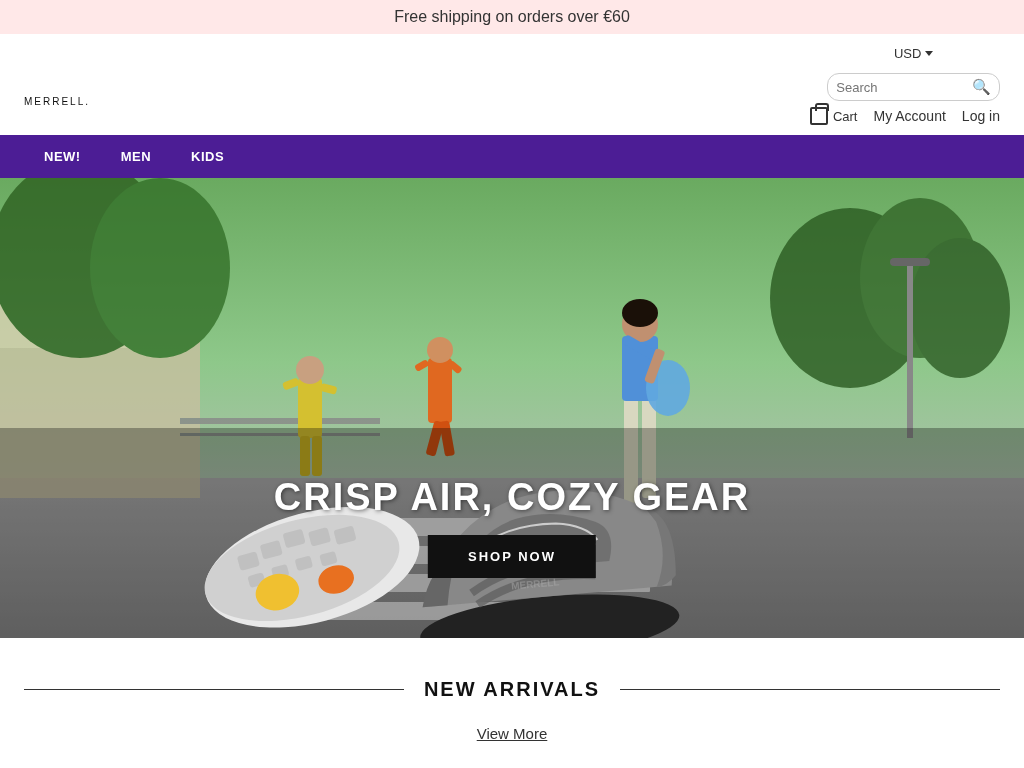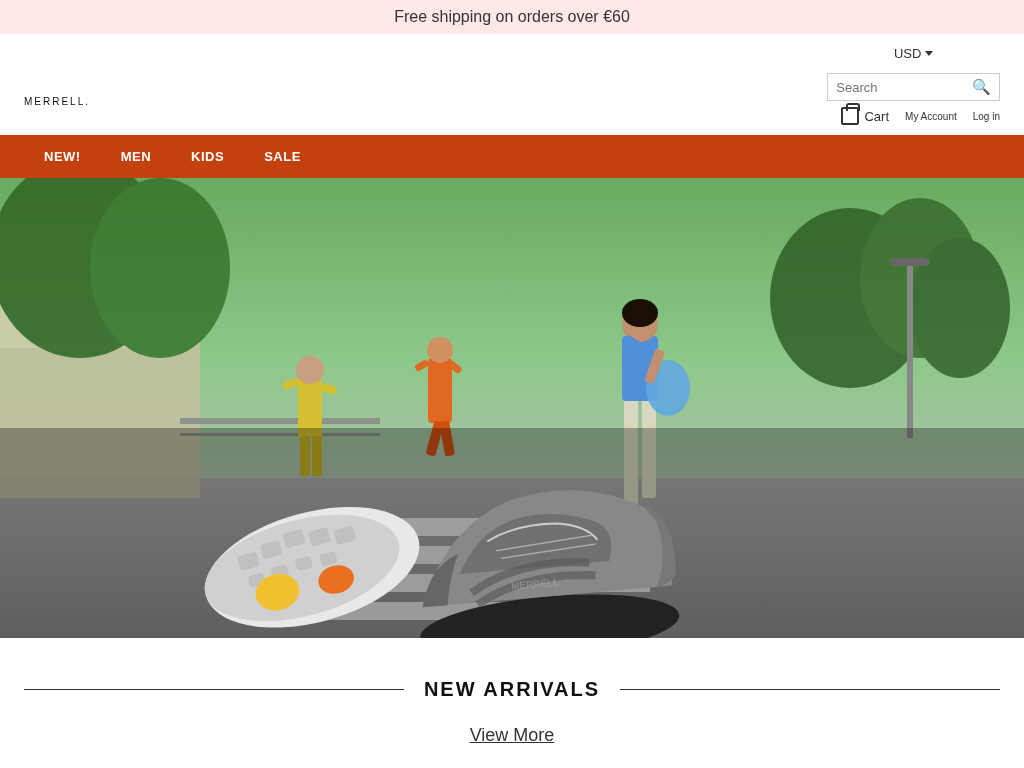--- a/index.html
+++ b/index.html
@@ -51,21 +51,21 @@
       align-items: center;
       gap: 4px;
       font-size: 13px;
       cursor: pointer;
       color: #333;
     }
     #search-container {
       display: flex;
       align-items: center;
       border: 1px solid #ccc;
-      border-radius: 0;
+      border-radius: 12px;
       padding: 4px 8px;
       gap: 6px;
     }
     #search-input {
       border: none;
       outline: none;
       font-size: 13px;
       width: 130px;
       color: #555;
     }
@@ -109,27 +109,27 @@
       width: 10px;
       height: 6px;
       border: 2px solid #333;
       border-bottom: none;
       border-radius: 3px 3px 0 0;
     }
     #myaccount-btn, #login-btn {
       background: none;
       border: none;
       cursor: pointer;
-      font-size: 10px;
+      font-size: 14px;
       color: #333;
     }
 
     
     #nav-bar {
-      background: #c2410c;
+      background: #4c1d95;
       padding: 0 24px;
       margin-top: 10px;
     }
     #nav-list {
       display: flex;
       list-style: none;
       gap: 0;
     }
     #nav-list li a {
       display: block;
@@ -237,21 +237,21 @@
     #new-arrivals-title {
       font-size: 20px;
       font-weight: 900;
       letter-spacing: 2px;
       text-transform: uppercase;
       color: #111;
     }
     #view-more-link {
       display: inline-block;
       margin-top: 4px;
-      font-size: 18px;
+      font-size: 15px;
       color: #333;
       text-decoration: underline;
       cursor: pointer;
       text-align: right;
     }
 
     
     .chevron-down {
       display: inline-block;
       width: 0;
@@ -308,23 +308,20 @@
 <nav id="nav-bar">
   <ul id="nav-list">
     <li>
       <a href="#">NEW!</a>
     </li>
     <li>
       <a href="#">MEN</a>
     </li>
     <li>
       <a href="#">KIDS</a>
-    </li>
-    <li>
-      <a href="#">SALE</a>
     </li>
   </ul>
 </nav>
 
 <section id="hero">
 
   <div id="hero-bg"></div>
 
   <div class="hero-trees"></div>
   <div class="hero-road"></div>
@@ -458,20 +455,24 @@
 
         <path d="M30,160 Q40,120 70,110 Q60,130 55,160 Z" fill="#666"></path>
 
         <path d="M260,80 Q290,90 285,150 Q275,160 265,160 Q280,130 270,95 Z" fill="#777"></path>
 
         <text x="120" y="150" font-size="10" fill="#aaa" font-family="Arial" font-weight="bold" opacity="0.5">MERRELL</text>
       </g>
     </svg>
   </div>
 
+  <div id="hero-content">
+    <h1 id="hero-title">CRISP AIR, COZY GEAR</h1>
+    <button id="shop-now-btn">SHOP NOW</button>
+  </div>
 </section>
 
 <section id="new-arrivals">
   <div id="new-arrivals-header">
     <div class="divider-line"></div>
     <h2 id="new-arrivals-title">NEW ARRIVALS</h2>
     <div class="divider-line"></div>
   </div>
   <a id="view-more-link" href="#">View More</a>
 </section>

